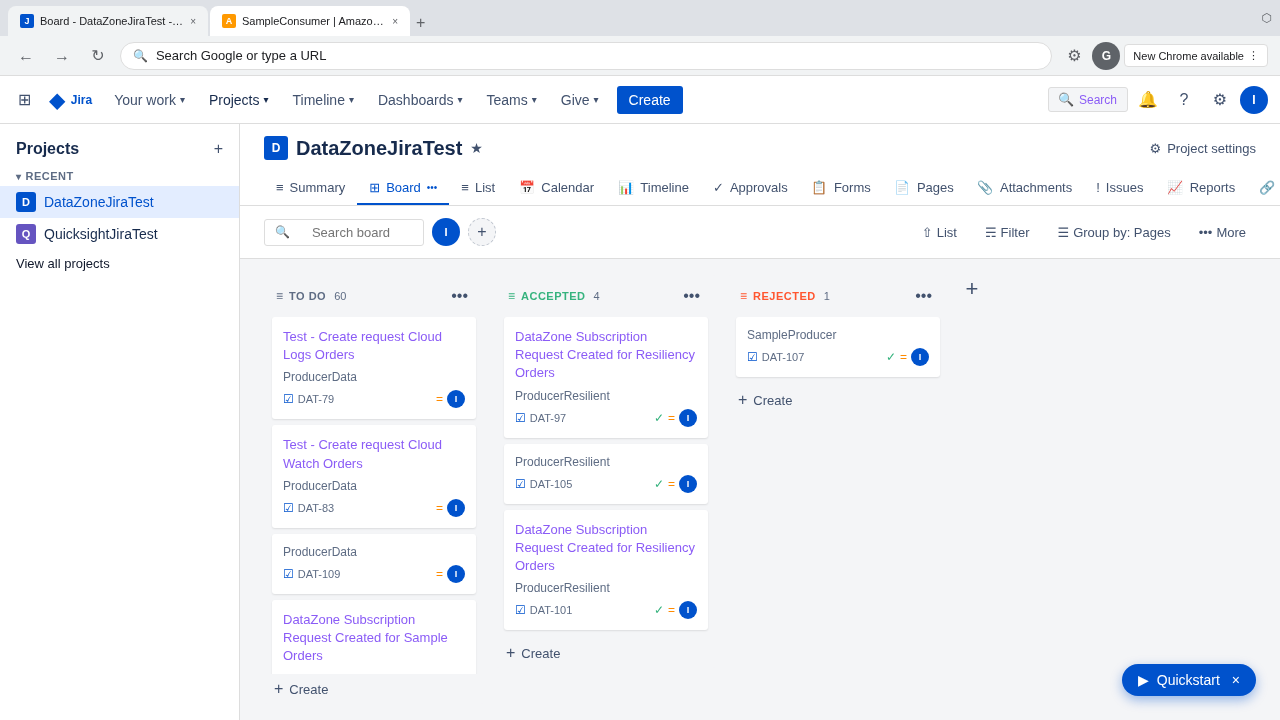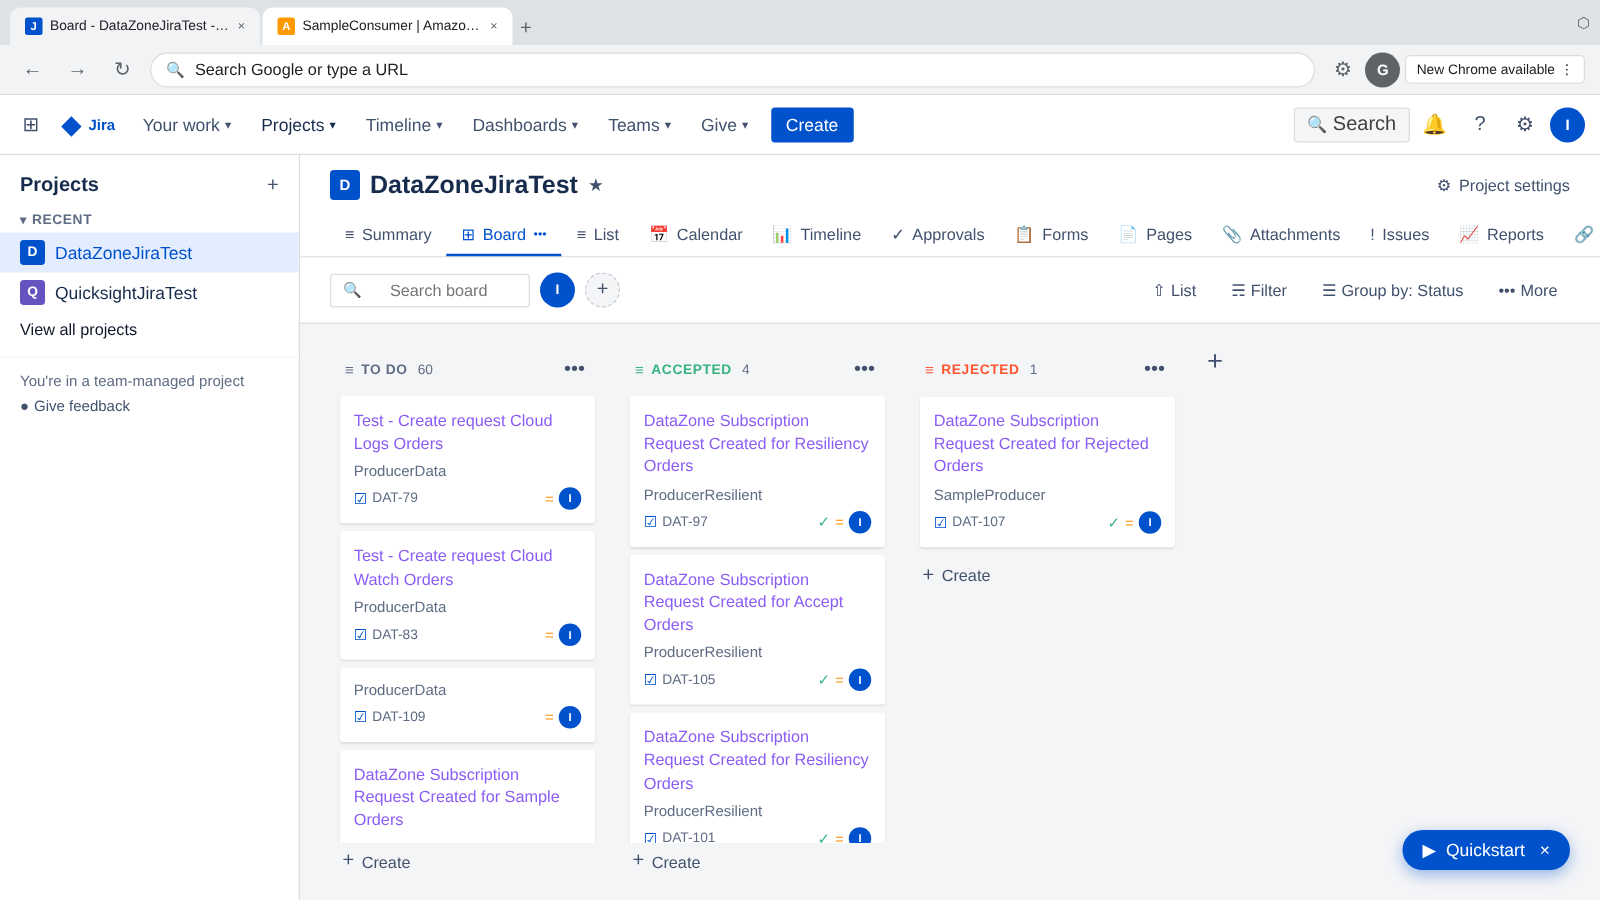--- a/index.html
+++ b/index.html
@@ -185,21 +185,21 @@
       <span class="chevron">▾</span>
     </button>
     <button class="nav-item">
       <span>Give</span>
       <span class="chevron">▾</span>
     </button>
     <button class="create-btn">Create</button>
     <div class="nav-spacer"></div>
     <div style="display:flex;align-items:center;gap:4px;border:1px solid #ddd;border-radius:3px;padding:4px 10px;background:#f4f5f7;">
       <span style="color:#42526e;font-size:13px;">🔍</span>
-      <span style="font-size:16px;color:#404040;">Search</span>
+      <span style="font-size:12px;color:#8b5cf6;">Search</span>
     </div>
     <div class="nav-icons">
       <button class="nav-icon-btn">🔔</button>
       <button class="nav-icon-btn">?</button>
       <button class="nav-icon-btn">⚙</button>
       <div class="avatar-circle">I</div>
     </div>
   </nav>
 
   <div class="main-content">
@@ -216,27 +216,20 @@
       <div class="sidebar-item active">
         <div class="sidebar-item-icon" style="background:#0052cc;color:#fff;font-size:11px;font-weight:700;border-radius:3px;">D</div>
         <span>DataZoneJiraTest</span>
       </div>
       <div class="sidebar-item">
         <div class="sidebar-item-icon" style="background:#6554c0;color:#fff;font-size:11px;font-weight:700;border-radius:3px;">Q</div>
         <span>QuicksightJiraTest</span>
       </div>
       <div class="sidebar-view-all">
         <span>View all projects</span>
-      </div>
-      <div class="sidebar-footer">
-        <div style="margin-bottom:6px;">You're in a team-managed project</div>
-        <div class="sidebar-feedback">
-          <span>●</span>
-          <span>Give feedback</span>
-        </div>
       </div>
     </aside>
 
     <div class="project-area">
 
       <div class="project-header">
         <div class="project-title-row">
           <div class="project-icon">
             <span>D</span>
           </div>
@@ -312,21 +305,21 @@
         <button class="toolbar-btn">
           <span>⇧</span>
           <span>List</span>
         </button>
         <button class="toolbar-btn">
           <span>☴</span>
           <span>Filter</span>
         </button>
         <button class="toolbar-btn">
           <span>☰</span>
-          <span>Group by: Status</span>
+          <span>Group by: Pages</span>
         </button>
         <button class="toolbar-btn">
           <span>•••</span>
           <span>More</span>
         </button>
       </div>
 
       <div class="board" id="board-container">
 
         <div class="board-column status-todo">
@@ -411,21 +404,20 @@
             DAT-97
           </span>
           <span class="card-spacer"></span>
           <span class="card-check">✓</span>
           <span class="card-equals">=</span>
           <div class="card-icon">I</div>
         </div>
       </div>
 
       <div class="card">
-        <div class="card-title">DataZone Subscription Request Created for Accept Orders</div>
         <div class="card-label">ProducerResilient</div>
         <div class="card-footer">
           <span class="card-id">
             <span class="card-checkbox" style="color:#0052cc;">☑</span>
             DAT-105
           </span>
           <span class="card-spacer"></span>
           <span class="card-check">✓</span>
           <span class="card-equals">=</span>
           <div class="card-icon">I</div>
@@ -456,21 +448,20 @@
           <div class="board-column status-rejected">
     <div class="column-header">
 
       <span style="color:#ff5630;font-size:12px;">≡</span>
       <span class="column-title" style="color:#ff5630">REJECTED</span>
       <span class="column-count">1</span>
       <button class="column-more">•••</button>
     </div>
   <div class="column-cards">
       <div class="card">
-        <div class="card-title">DataZone Subscription Request Created for Rejected Orders</div>
         <div class="card-label">SampleProducer</div>
         <div class="card-footer">
           <span class="card-id">
             <span class="card-checkbox" style="color:#0052cc;">☑</span>
             DAT-107
           </span>
           <span class="card-spacer"></span>
           <span class="card-check">✓</span>
           <span class="card-equals">=</span>
           <div class="card-icon">I</div>

